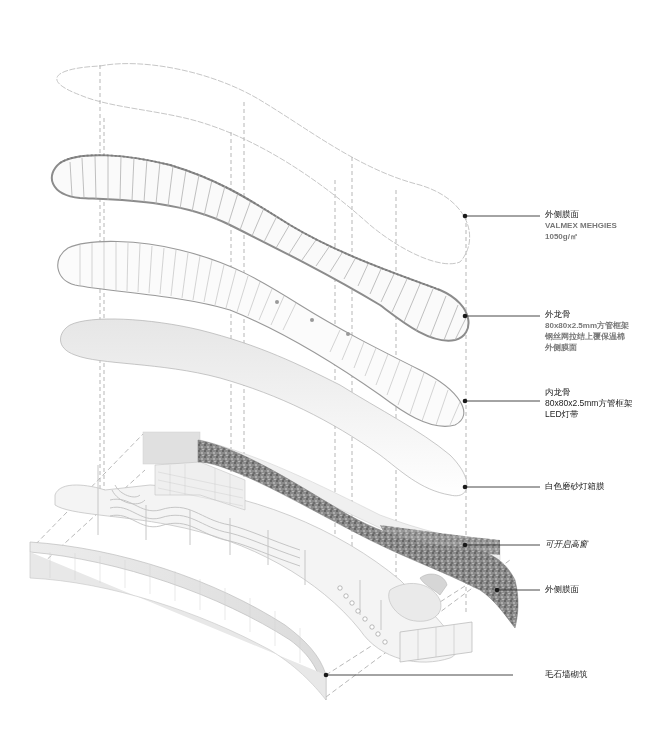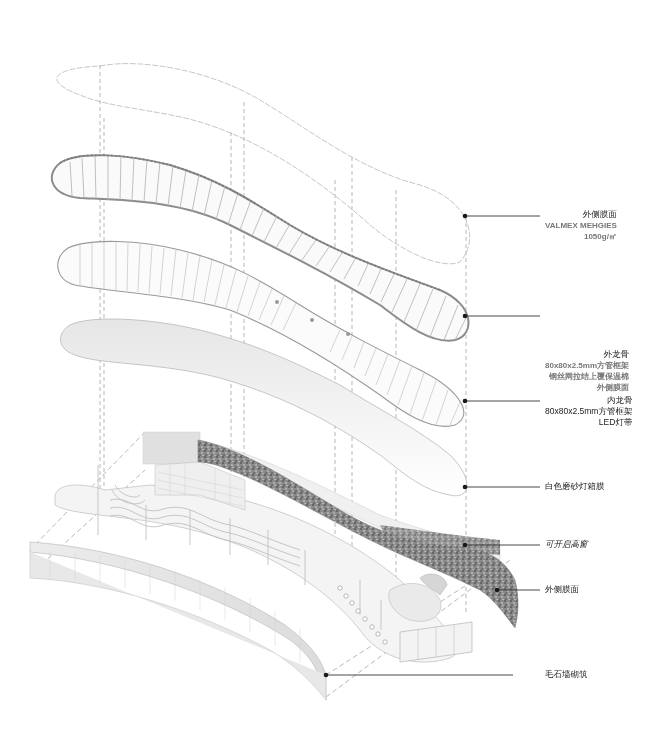--- a/index.html
+++ b/index.html
@@ -1,19 +1,19 @@
 <!DOCTYPE html>
 <html><head>
 <meta charset="utf-8">
 <style>
   html, body { margin: 0; padding: 0; background: #ffffff; }
   body { width: 650px; height: 736px; position: relative; overflow: hidden;
          font-family: "Liberation Sans", "DejaVu Sans", sans-serif; }
   #canvas { position: absolute; left: 0; top: 0; width: 650px; height: 736px; }
-  .label-block { position: absolute; left: 545px; font-size: 8px; line-height: 11px; color: #444; text-align: right; }
+  .label-block { position: absolute; left: 545px; font-size: 8px; line-height: 11px; color: #444; }
   .label-block .title { color: #222; font-size: 8.5px; }
   .label-block .sub { color: #777; font-weight: bold; }
 </style>
 </head>
 <body>
 
 <svg id="canvas" viewBox="0 0 650 736" xmlns="http://www.w3.org/2000/svg">
   <defs>
     <pattern id="stone" width="6" height="6" patternUnits="userSpaceOnUse">
       <rect width="6" height="6" fill="#8a8a8a"></rect>
@@ -230,28 +230,28 @@
     <circle cx="326" cy="675" r="2.3"></circle>
   </g>
 </svg>
 
 <div class="label-block" style="top:209px;">
   <div class="title">外侧膜面</div>
   <div class="sub">VALMEX MEHGIES</div>
   <div class="sub">1050g/㎡</div>
 </div>
 
-<div class="label-block" style="top:309px;margin-top:40px;">
+<div class="label-block" style="top:309px;">
   <div class="title">外龙骨</div>
   <div class="sub">80x80x2.5mm方管框架</div>
   <div class="sub">钢丝网拉结上覆保温棉</div>
   <div class="sub">外侧膜面</div>
 </div>
 
-<div class="label-block" style="top:395px;">
+<div class="label-block" style="top:387px;">
   <div class="title">内龙骨</div>
   <div class="title">80x80x2.5mm方管框架</div>
   <div class="title">LED灯带</div>
 </div>
 
 <div class="label-block" style="top:481px;">
   <div class="title">白色磨砂灯箱膜</div>
 </div>
 
 <div class="label-block" style="top:539px;font-style:italic;">

